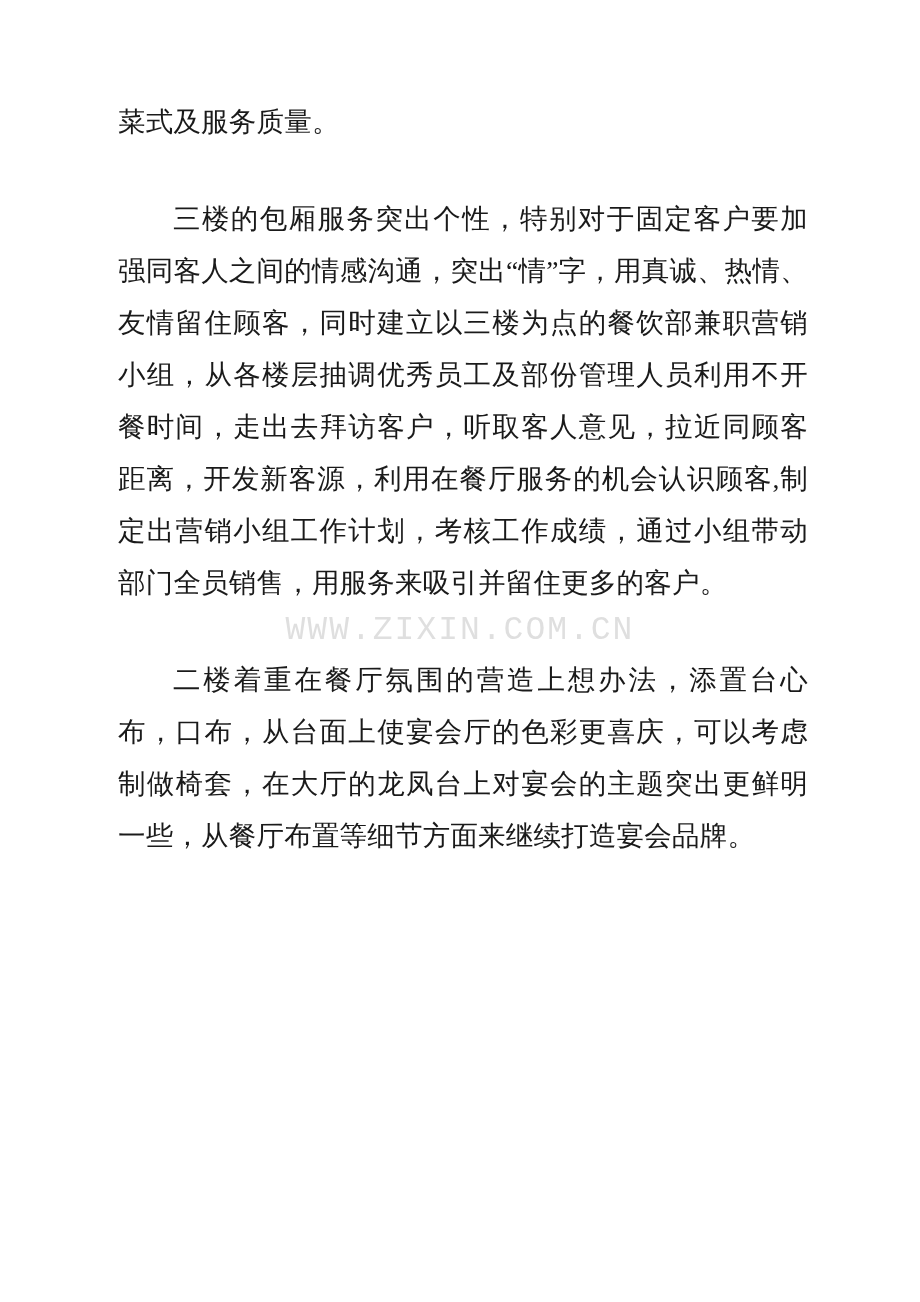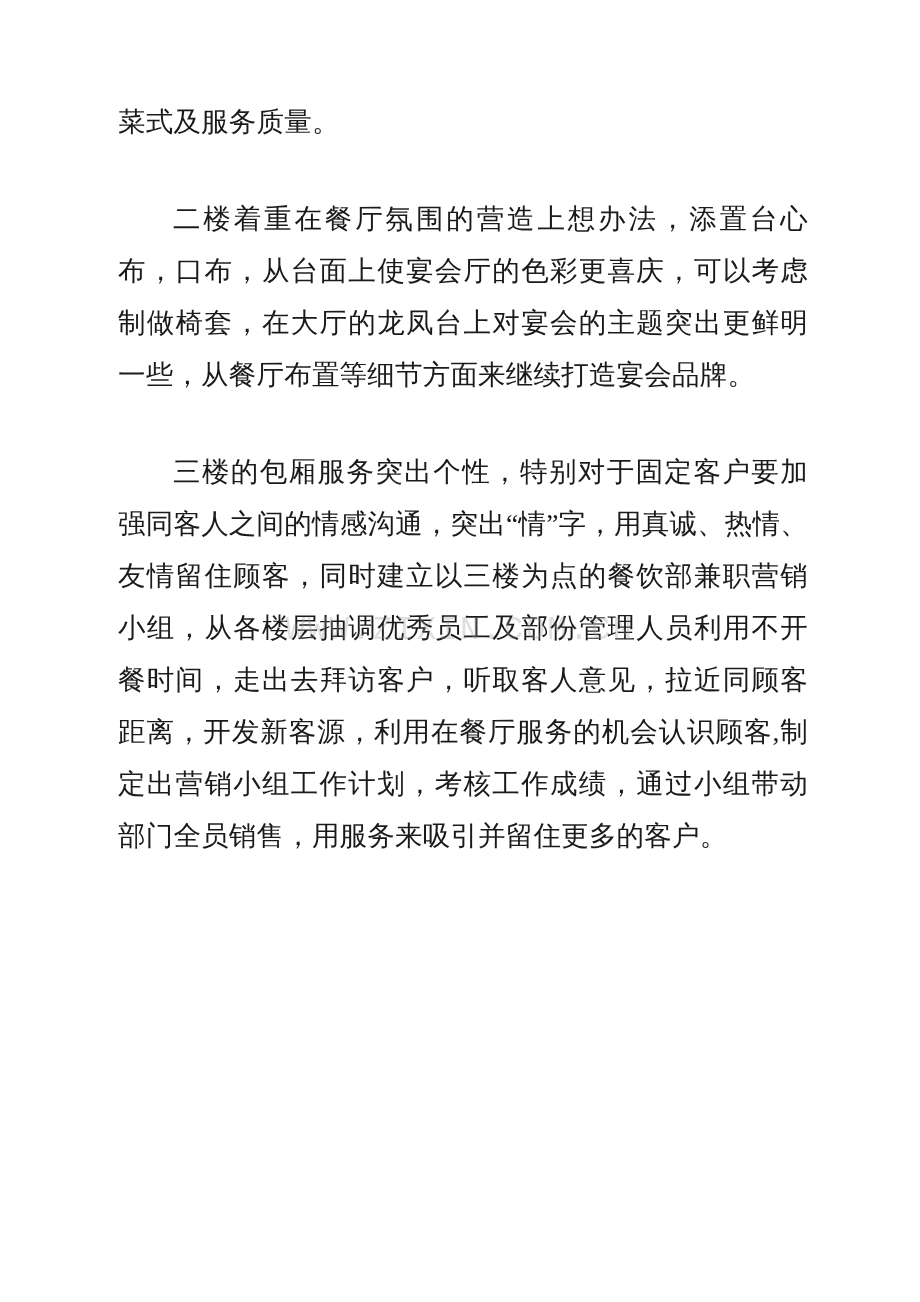--- a/index.html
+++ b/index.html
@@ -58,19 +58,19 @@
     white-space: nowrap;
   }
 </style>
 </head>
 <body>
 
 <div class="page">
 
   <div class="doc-body">
     <p class="para">菜式及服务质量。</p>
+    <p class="para indent">三楼的包厢服务突出个性，特别对于固定客户要加强同客人之间的情感沟通，突出“情”字，用真诚、热情、友情留住顾客，同时建立以三楼为点的餐饮部兼职营销小组，从各楼层抽调优秀员工及部份管理人员利用不开餐时间，走出去拜访客户，听取客人意见，拉近同顾客距离，开发新客源，利用在餐厅服务的机会认识顾客,制定出营销小组工作计划，考核工作成绩，通过小组带动部门全员销售，用服务来吸引并留住更多的客户。</p>
     <p class="para indent">二楼着重在餐厅氛围的营造上想办法，添置台心布，口布，从台面上使宴会厅的色彩更喜庆，可以考虑制做椅套，在大厅的龙凤台上对宴会的主题突出更鲜明一些，从餐厅布置等细节方面来继续打造宴会品牌。</p>
-    <p class="para indent">三楼的包厢服务突出个性，特别对于固定客户要加强同客人之间的情感沟通，突出“情”字，用真诚、热情、友情留住顾客，同时建立以三楼为点的餐饮部兼职营销小组，从各楼层抽调优秀员工及部份管理人员利用不开餐时间，走出去拜访客户，听取客人意见，拉近同顾客距离，开发新客源，利用在餐厅服务的机会认识顾客,制定出营销小组工作计划，考核工作成绩，通过小组带动部门全员销售，用服务来吸引并留住更多的客户。</p>
   </div>
 
   <div class="watermark">WWW.ZIXIN.COM.CN</div>
 
 </div>
 
 </body></html>

